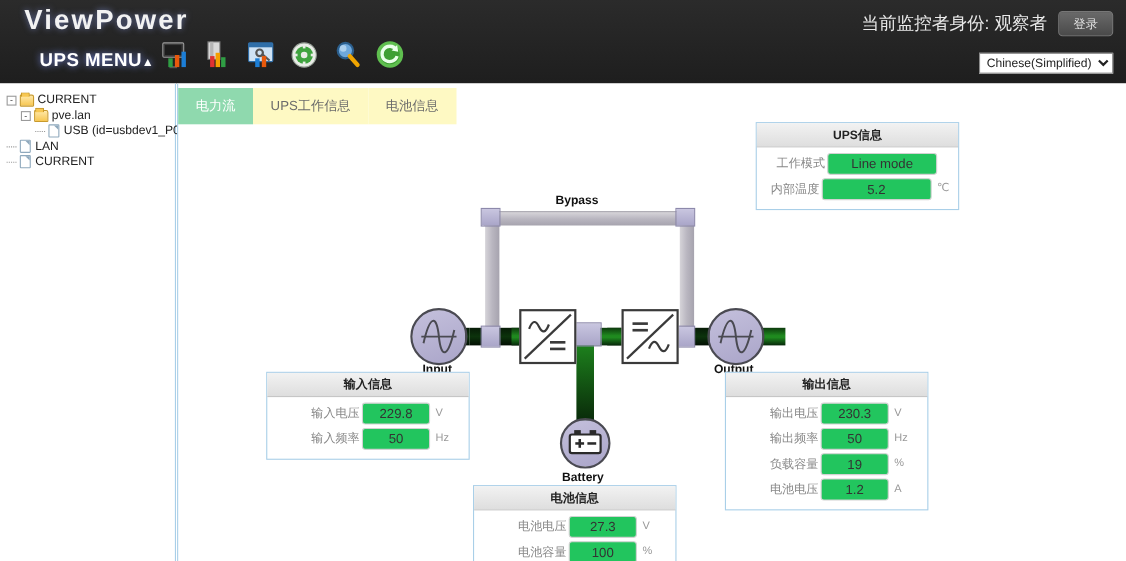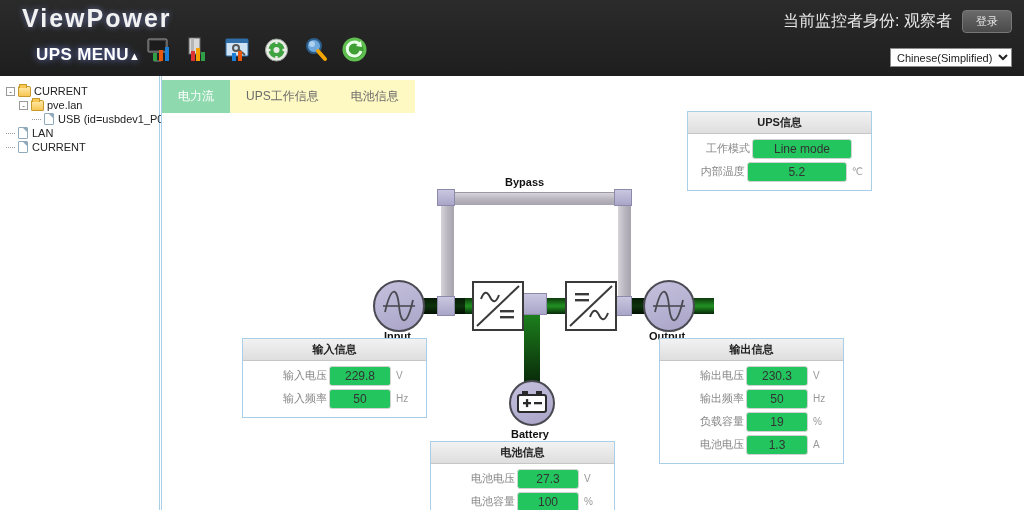--- a/index.html
+++ b/index.html
@@ -422,21 +422,21 @@
             <span class="row-val">50</span>
             <span class="row-unit">Hz</span>
           </div>
           <div class="row">
             <span class="row-lbl" style="width:78px;">负载容量</span>
             <span class="row-val">19</span>
             <span class="row-unit">%</span>
           </div>
           <div class="row">
             <span class="row-lbl" style="width:78px;">电池电压</span>
-            <span class="row-val">1.3</span>
+            <span class="row-val">1.2</span>
             <span class="row-unit">A</span>
           </div>
         </div>
       </div>
 
       <div class="panel" style="left:268px; top:333px; width:185px;">
         <div class="panel-hd">电池信息</div>
         <div class="panel-bd">
           <div class="row">
             <span class="row-lbl" style="width:78px;">电池电压</span>

